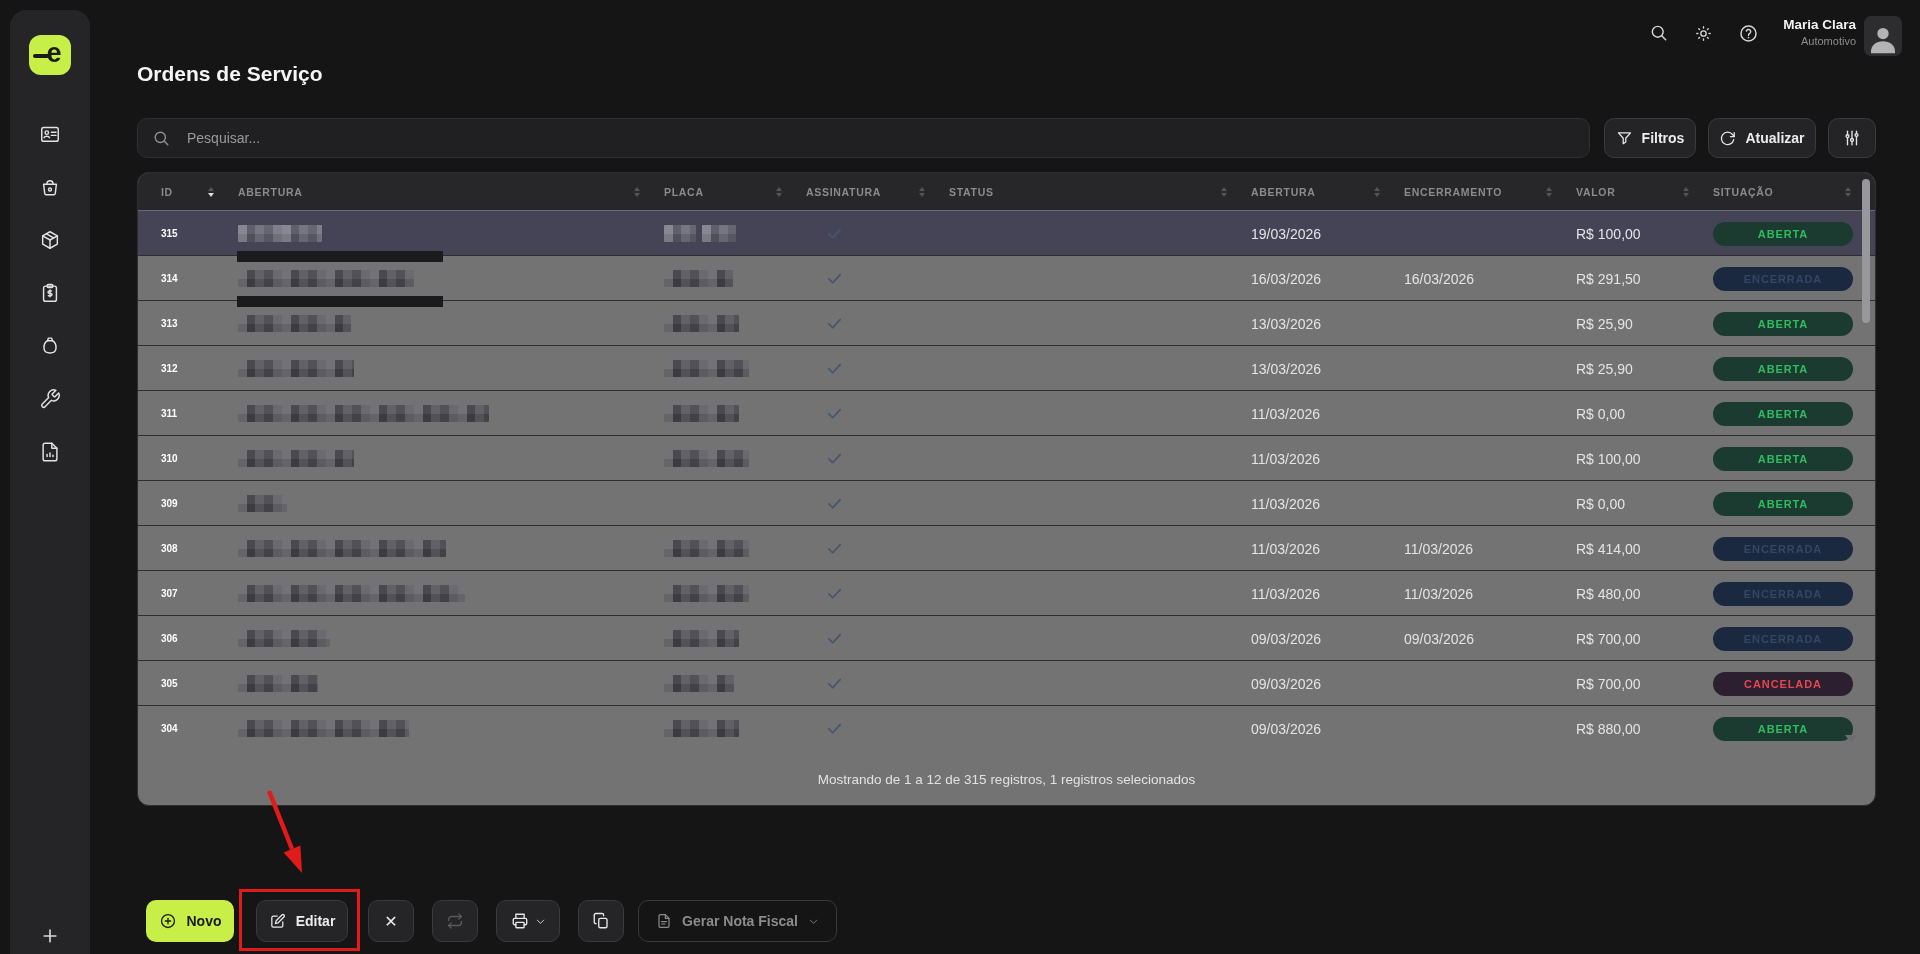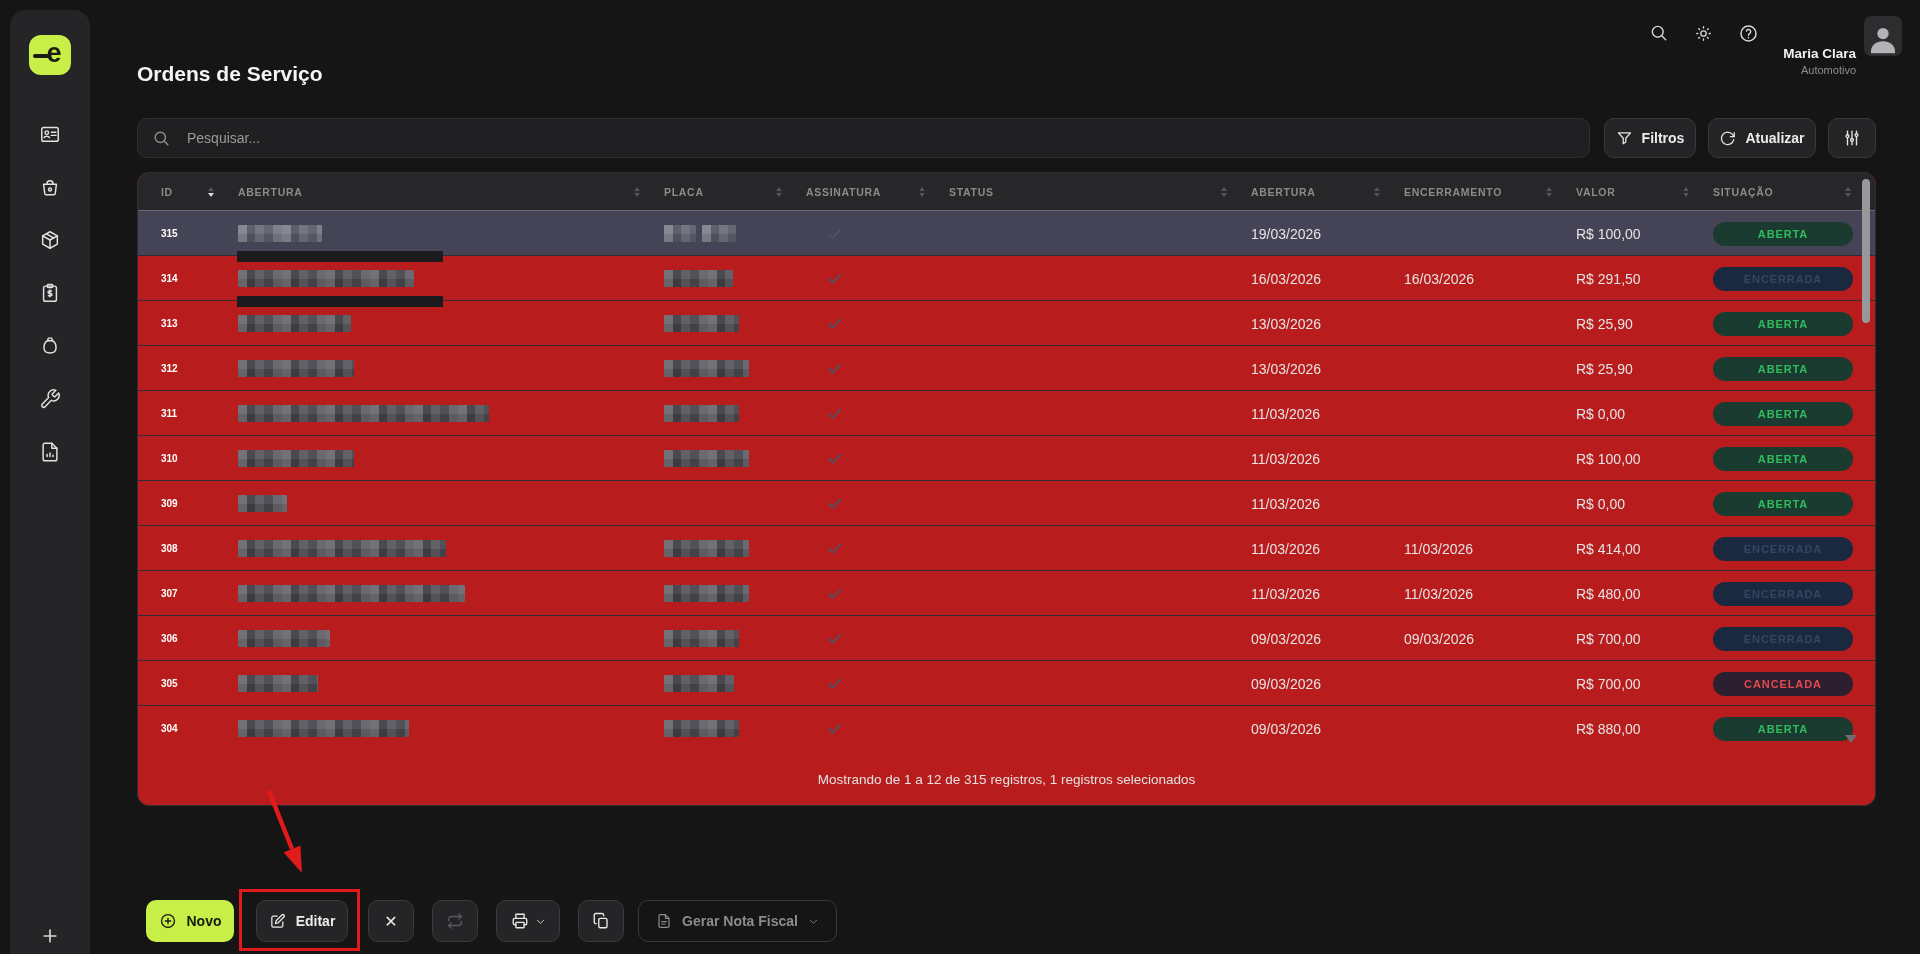--- a/index.html
+++ b/index.html
@@ -29,21 +29,21 @@
   .logo .e-bar { position:absolute; left:4px; top:19px; width:16px; height:3.5px; background:#1a1c10; border-radius:2px; }
   .nav { position:absolute; top:106px; left:0; width:80px; display:flex; flex-direction:column; align-items:center; gap:17px; }
   .nav-item { width:36px; height:36px; border-radius:9px; display:flex; align-items:center; justify-content:center; cursor:pointer; }
   .nav-item svg { stroke:#e2e2e2; fill:none; stroke-width:1.6; stroke-linecap:round; stroke-linejoin:round; }
   .sidebar-add { position:absolute; bottom:8px; left:0; width:80px; display:flex; justify-content:center; }
   .sidebar-add svg { stroke:#d6d6d6; stroke-width:2; stroke-linecap:round; }
 
   
   .top-icon { position:absolute; top:20px; width:26px; height:26px; display:flex; align-items:center; justify-content:center; cursor:pointer; }
   .top-icon svg { stroke:#d6d6d6; fill:none; stroke-width:1.7; stroke-linecap:round; }
-  .user-block { position:absolute; top:17px; right:64px; text-align:right;margin-top:29px; }
+  .user-block { position:absolute; top:17px; right:64px; text-align:right; }
   .user-name { font-size:13.5px; font-weight:700; color:#f2f2f2; }
   .user-role { font-size:11px; color:#8d8d8d; margin-top:3px; }
   .avatar { position:absolute; top:16px; left:1864px; width:38px; height:40px; border-radius:7px; background:#2d2d30; overflow:hidden; display:flex; align-items:flex-end; justify-content:center; }
 
   
   .page-title { position:absolute; left:137px; top:62px; font-size:21px; font-weight:700; color:#f5f5f5; }
 
   .search-wrap {
     position:absolute; left:137px; top:118px; width:1453px; height:40px;
     background:#202022; border:1px solid #303034; border-radius:10px;
@@ -60,21 +60,21 @@
     color:#ececec; font-size:14px; font-weight:700; cursor:pointer;
   }
   .hbtn svg { stroke:#e6e6e6; fill:none; stroke-width:1.8; stroke-linecap:round; stroke-linejoin:round; }
   #btn-filters { left:1604px; width:92px; }
   #btn-refresh { left:1708px; width:108px; }
   #btn-columns { left:1828px; width:48px; }
 
   
   .table {
     position:absolute; left:137px; top:172px; width:1739px; height:634px;
-    background:#b91c1c; border:1px solid #2f2f33; border-radius:12px; overflow:hidden;
+    background:#737373; border:1px solid #2f2f33; border-radius:12px; overflow:hidden;
   }
   .thead, .trow {
     display:grid;
     grid-template-columns:100px 426px 142px 143px 302px 153px 172px 137px 1fr;
     align-items:center;
   }
   .thead { height:38px; background:#27272a; color:#8b8b8b; font-size:10.5px; font-weight:700; letter-spacing:.7px; }
   .hcell { display:flex; align-items:center; justify-content:space-between; padding-right:24px; height:100%; cursor:pointer; }
   .hcell.first { padding-left:23px; }
   .sort { display:flex; flex-direction:column; gap:2.5px; }

